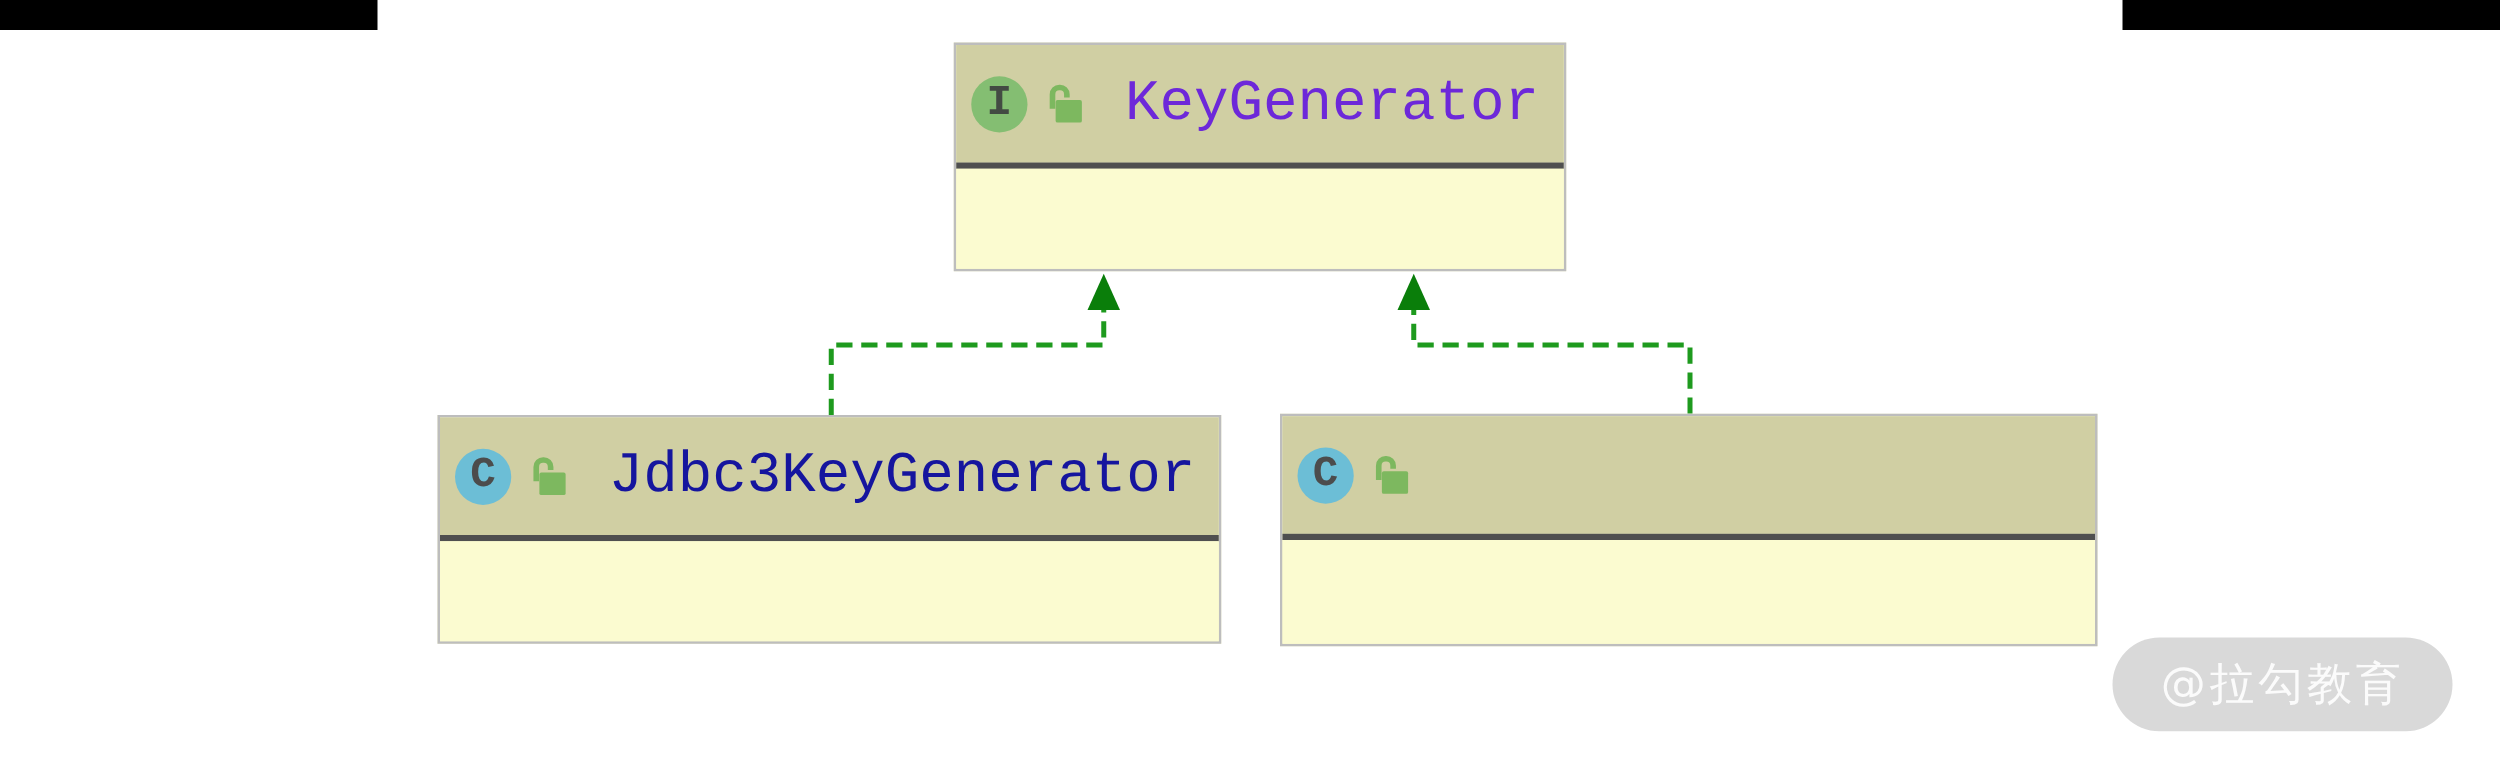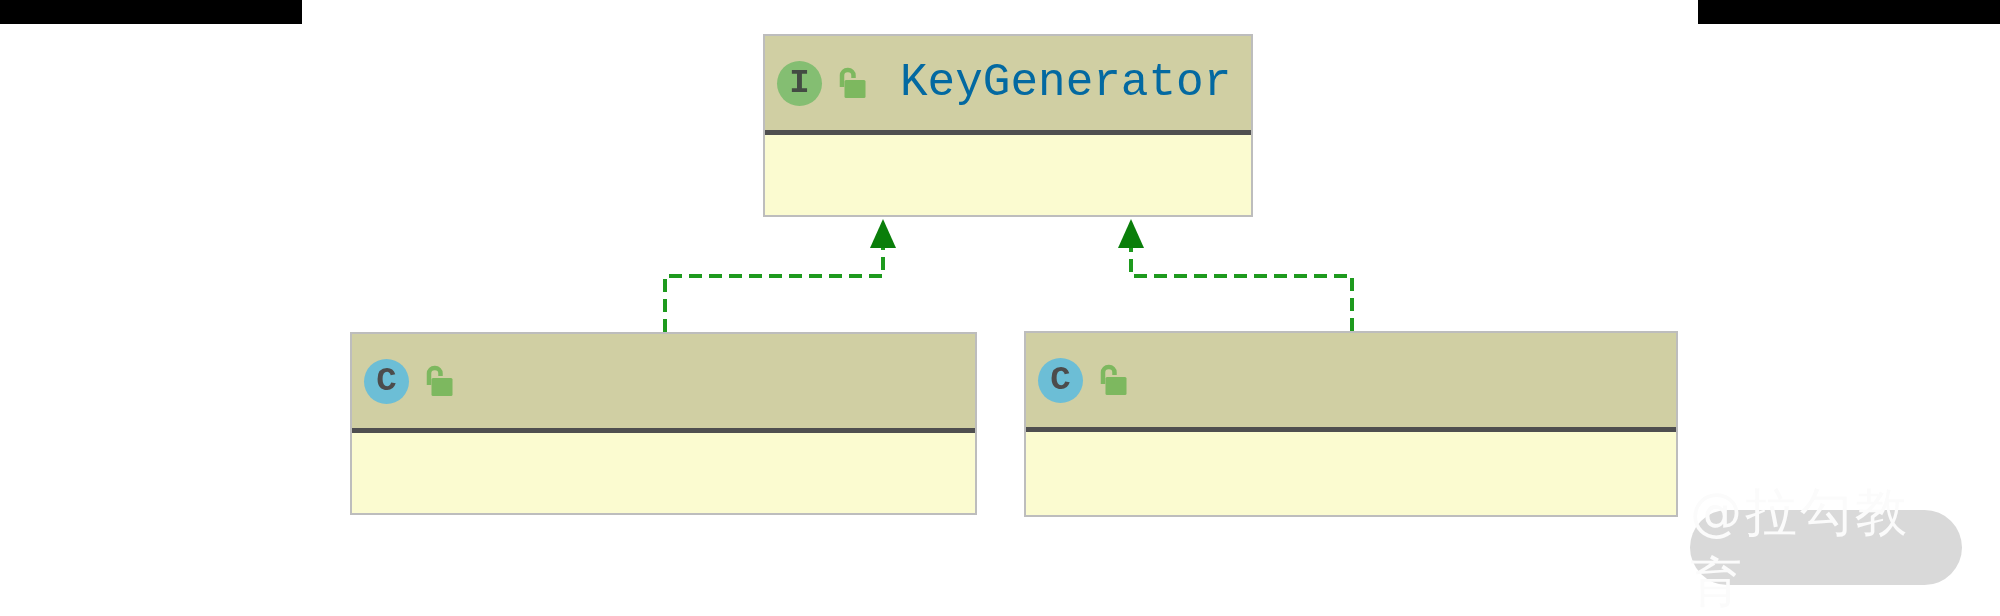--- a/index.html
+++ b/index.html
@@ -81,21 +81,21 @@
     flex: 0 0 30px;
   }
 
   .node-name {
     font-family: "Liberation Mono", monospace;
     font-size: 46px;
     margin-left: 20px;
     white-space: nowrap;
     letter-spacing: 0px;
   }
-  .node-name.interface-name { color: #0369a1; }
+  .node-name.interface-name { color: #6d28d9; }
   .node-name.class-name     { color: #15159e; }
 
   
   .edges-svg {
     position: absolute;
     left: 0;
     top: 0;
     width: 2000px;
     height: 616px;
     pointer-events: none;
@@ -107,21 +107,21 @@
     left: 1690px;
     top: 510px;
     width: 272px;
     height: 75px;
     border-radius: 38px;
     background: #d9d9d9;
     display: flex;
     align-items: center;
     justify-content: center;
     font-family: "DejaVu Sans", sans-serif;
-    font-size: 52px;
+    font-size: 36px;
     letter-spacing: 3px;
     color: #fbfbfb;
   }
 </style>
 </head>
 <body>
 
 <div class="canvas">
 
   <div class="crop-bar left"></div>
@@ -157,20 +157,21 @@
 
   <div class="uml-node n-class1">
     <div class="uml-header">
       <div class="badge class">
         <span>C</span>
       </div>
       <svg class="lock-icon" viewBox="0 0 30 32">
         <path d="M6 20 V8.5 a5.5 5.5 0 0 1 5.5 -5.5 h0.5 a5.5 5.5 0 0 1 5.5 5.5 V11" fill="none" stroke-width="4.5" stroke="#7db85f"></path>
         <rect x="8.5" y="13" width="21" height="18" rx="1.5" fill="#7db85f"></rect>
       </svg>
+      <span class="node-name class-name">Jdbc3KeyGenerator</span>
     </div>
     <div class="uml-separator"></div>
     <div class="uml-body"></div>
   </div>
 
   <div class="uml-node n-class2">
     <div class="uml-header">
       <div class="badge class">
         <span>C</span>
       </div>

